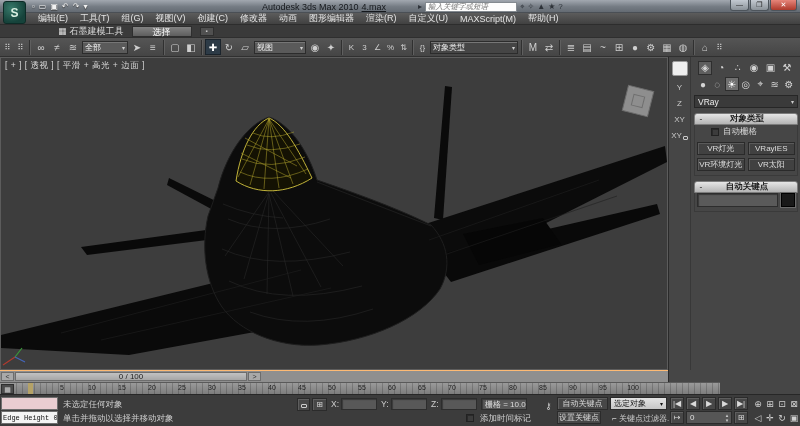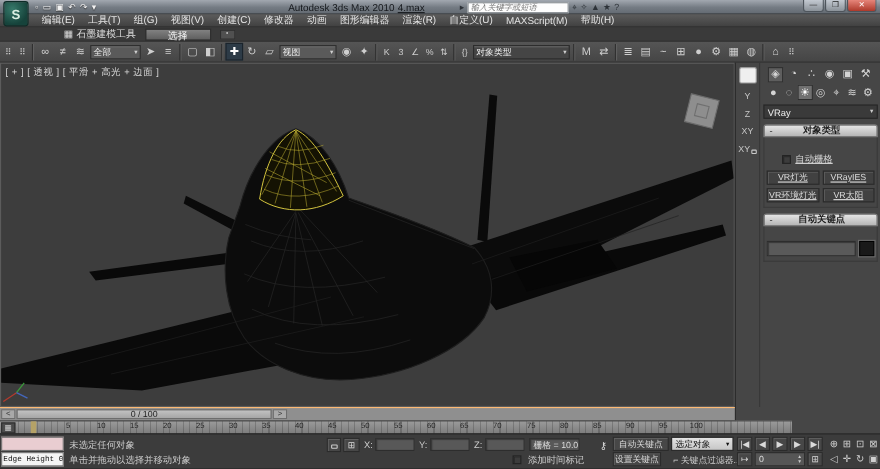--- a/index.html
+++ b/index.html
@@ -68,21 +68,21 @@
   .ti{display:inline-flex;width:14px;height:14px;align-items:center;justify-content:center;color:#d4d4d4;font-size:10px;}
   .ti.pressed{background:#5e5e5e;border:1px solid #2e2e2e;}
   .ti.lit{background:#707070;border:1px solid #2e2e2e;color:#fff;}
   .cat-dd{margin-top:3px;height:13px;background:#3a3a3a;border:1px solid #262626;display:flex;align-items:center;justify-content:space-between;
     color:#ececec;font-size:8.5px;padding:0 3px;}
   .rollout{margin-top:5px;}
   .rollhead{height:12px;background:linear-gradient(#e6e6e6,#b4b4b4);border:1px solid #7c7c7c;border-radius:3px 3px 0 0;
     color:#1c1c1c;font-size:8.5px;display:flex;align-items:center;}
   .rollhead .minus{width:12px;text-align:center;color:#333;}
   .rollhead .rt{flex:1;text-align:center;padding-right:10px;font-weight:bold;}
-  .rollbody{border:1px solid #3a3a3a;border-top:none;background:#464646;padding:13px 2px 4px;text-decoration:underline;}
+  .rollbody{border:1px solid #3a3a3a;border-top:none;background:#464646;padding:0 2px 4px;}
   .agrow{display:flex;align-items:center;gap:4px;padding:1px 0 4px 14px;color:#d8d8d8;font-size:8.5px;}
   .cb{width:8px;height:8px;background:#3c3c3c;border:1px solid #222;box-shadow:inset 1px 1px 0 #2a2a2a;}
   .vrgrid{display:grid;grid-template-columns:1fr 1fr;gap:3px;}
   .vrbtn{height:13px;background:#414141;border:1px solid #2a2a2a;box-shadow:inset 1px 1px 0 #5a5a5a;
     color:#dcdcdc;font-size:8px;display:flex;align-items:center;justify-content:center;white-space:nowrap;}
   .namerow{display:flex;gap:3px;align-items:center;}
   .namefield{flex:1;height:14px;background:#5a5a5a;border:1px solid #2d2d2d;box-shadow:inset 1px 1px 1px #383838;}
   .swatch{width:14px;height:14px;background:#191919;border:1px solid #000;outline:1px solid #6a6a6a;}
 
   

